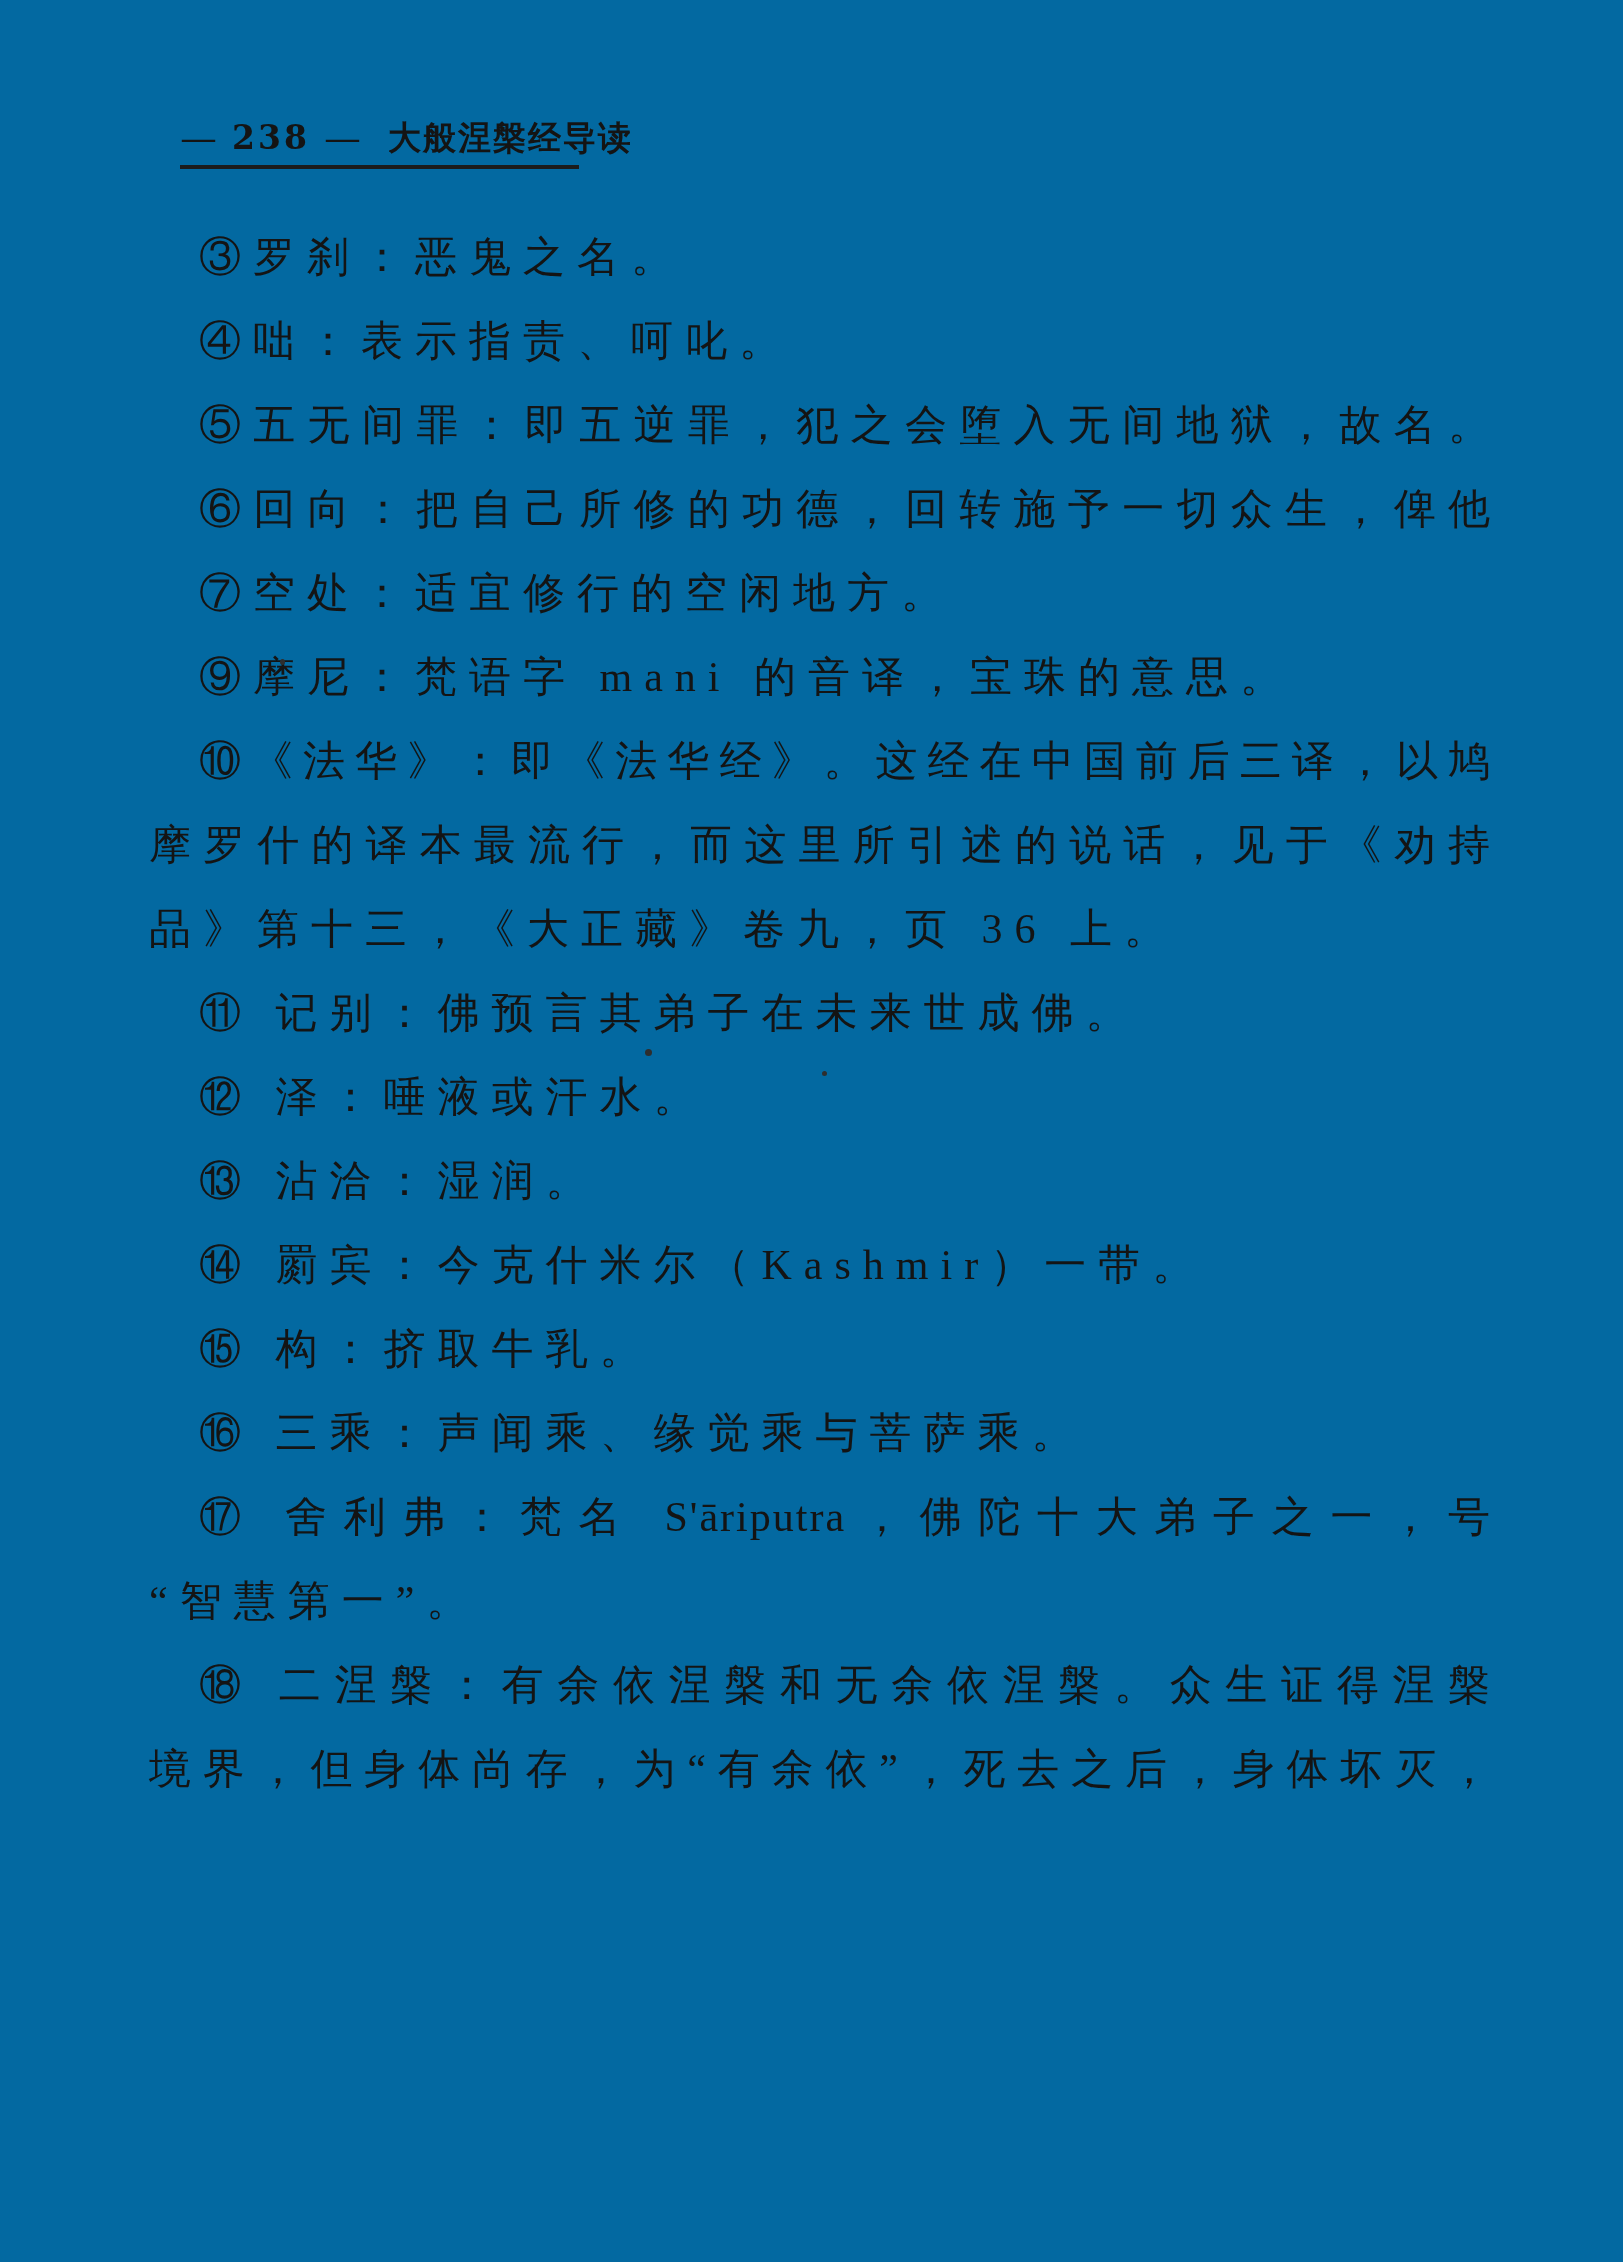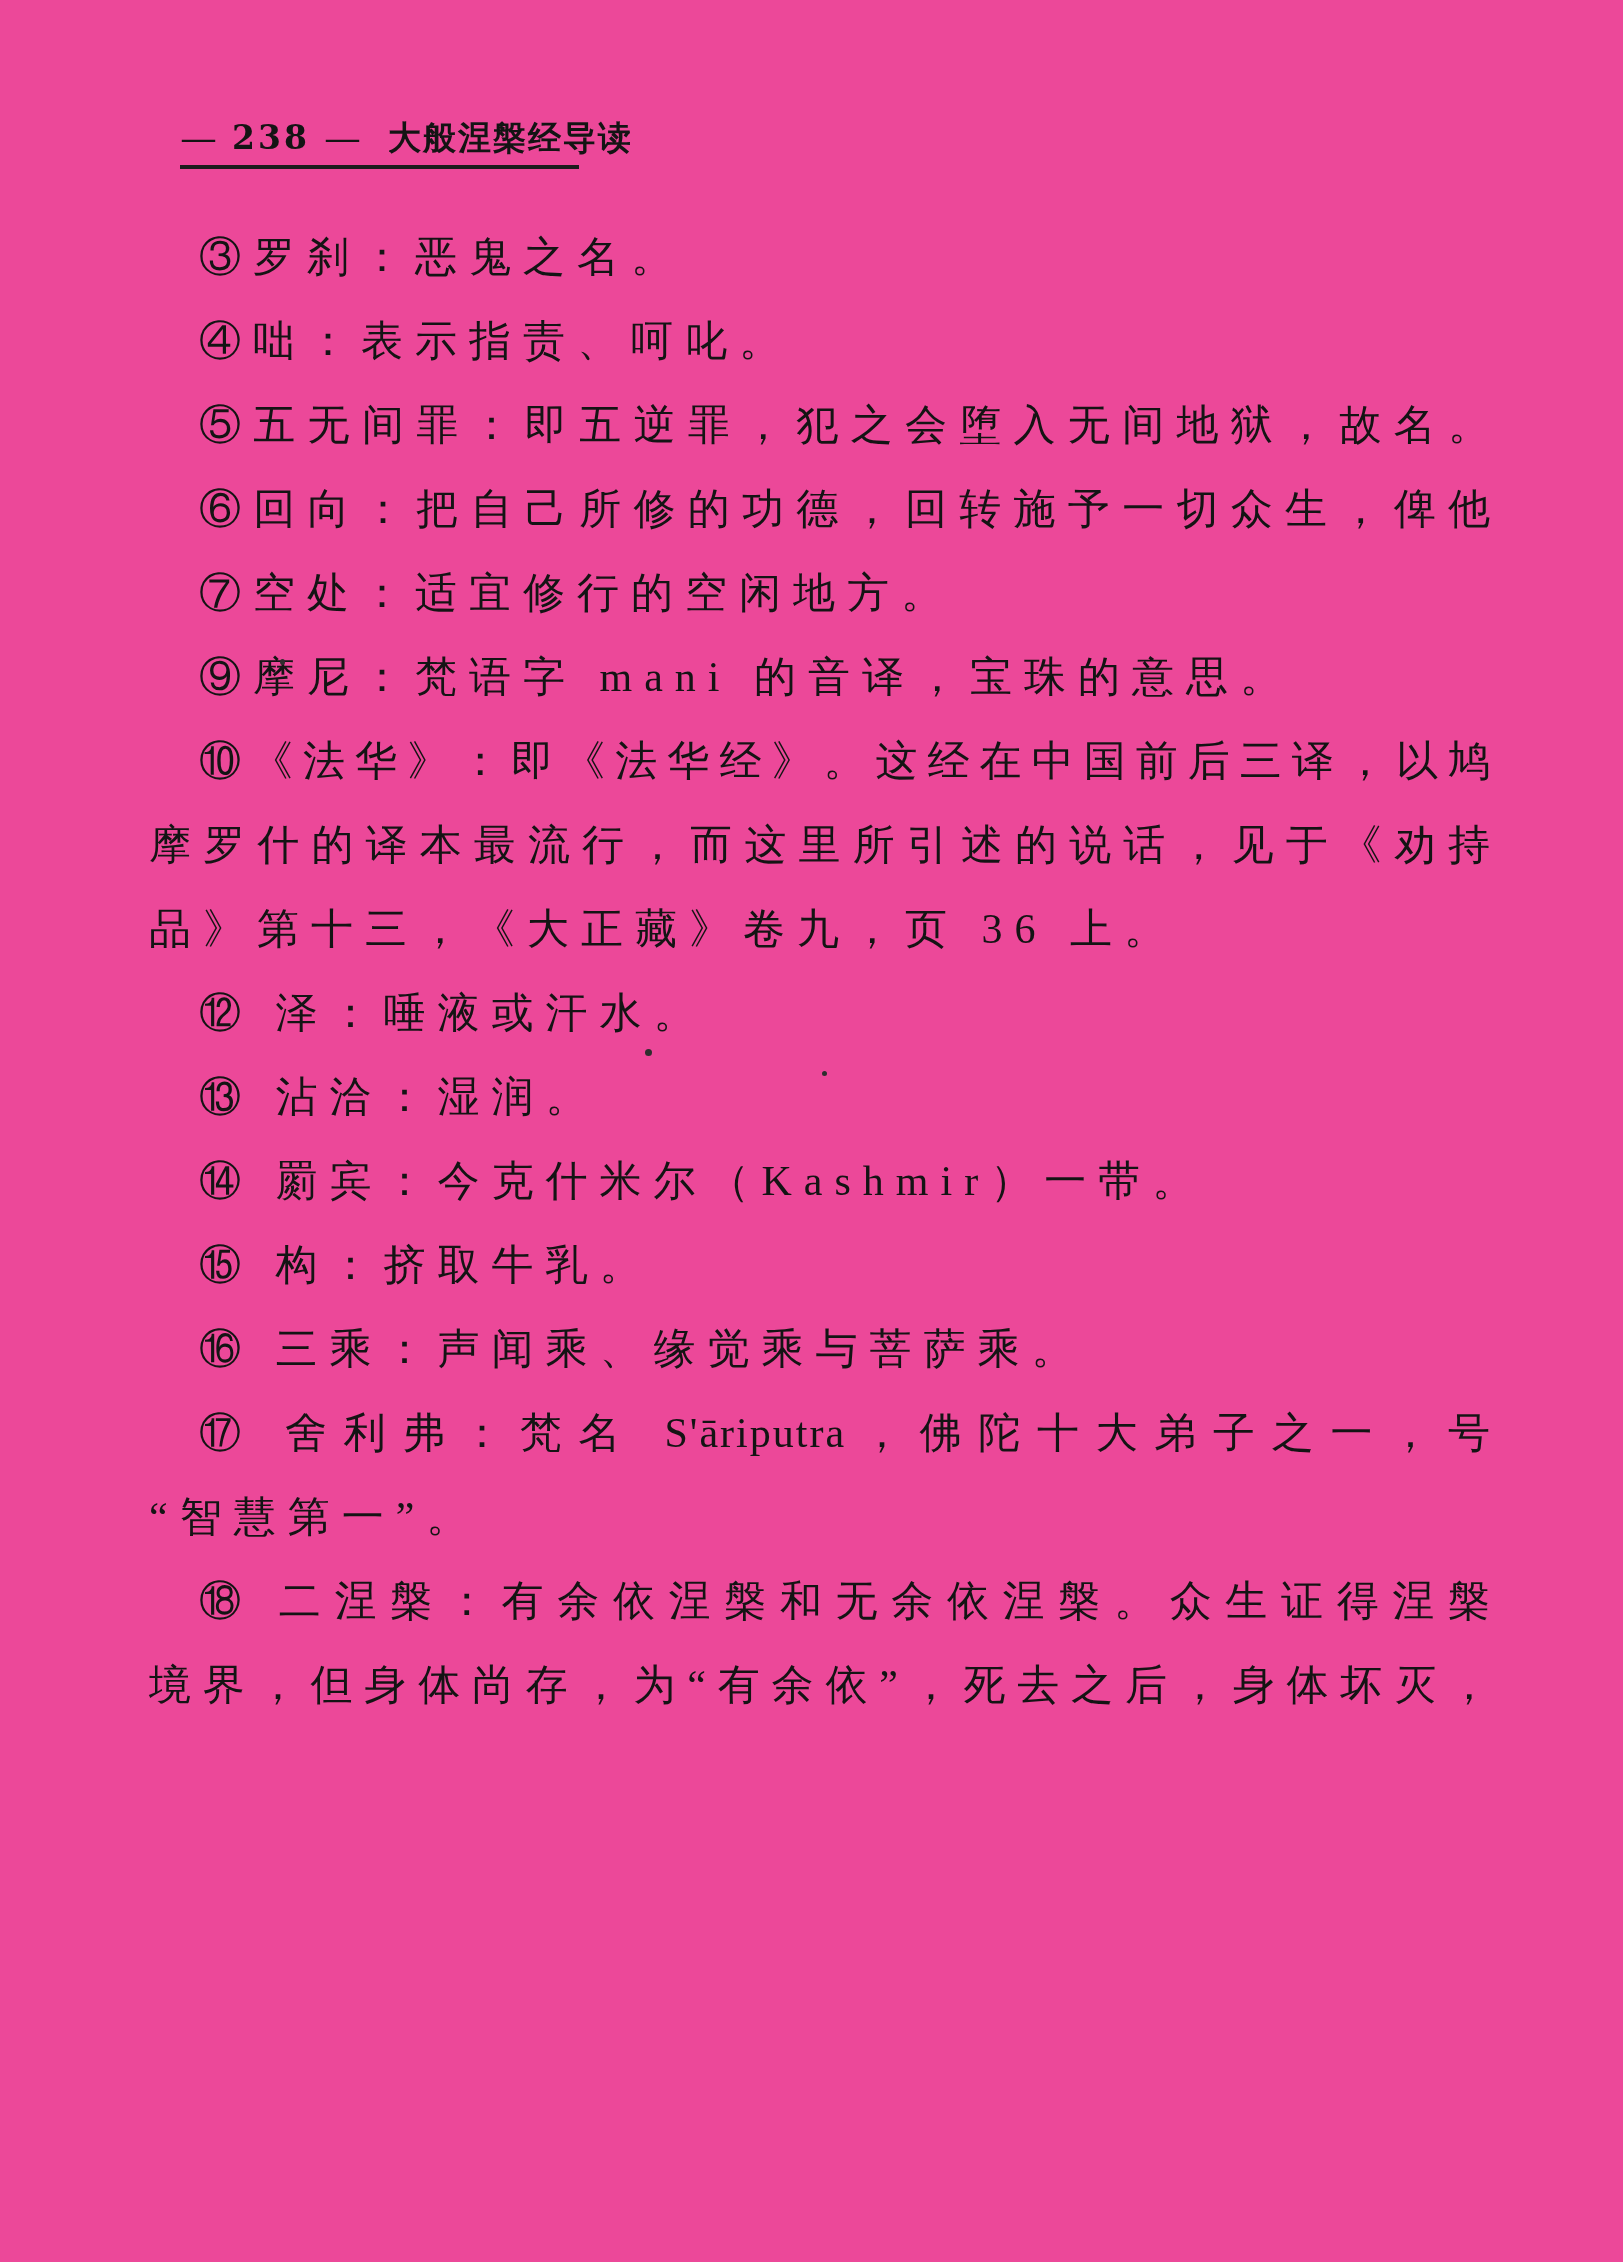--- a/index.html
+++ b/index.html
@@ -1,21 +1,21 @@
 <!DOCTYPE html>
 <html><head>
 <meta charset="utf-8">
 <style>
   html, body { margin: 0; padding: 0; background: #e8e8e8; }
   .page {
     position: relative;
     width: 1624px;
     height: 2263px;
     margin: 0 auto;
-    background: #ec4899;
+    background: #0369a1;
     color: #141414;
     font-family: "Liberation Serif", "DejaVu Serif", serif;
     overflow: hidden;
   }
   .page-header {
     position: absolute;
     top: 115px;
     left: 182px;
     font-size: 33px;
     line-height: 46px;
@@ -85,20 +85,21 @@
   <main class="body-text" id="body-lines">
       <div class="line indent">③罗刹：恶鬼之名。</div>
       <div class="line indent">④咄：表示指责、呵叱。</div>
       <div class="line indent justify">⑤五无间罪：即五逆罪，犯之会堕入无间地狱，故名。</div>
       <div class="line indent justify">⑥回向：把自己所修的功德，回转施予一切众生，俾他</div>
       <div class="line indent">⑦空处：适宜修行的空闲地方。</div>
       <div class="line indent">⑨摩尼：梵语字 mani 的音译，宝珠的意思。</div>
       <div class="line indent justify">⑩《法华》：即《法华经》。这经在中国前后三译，以鸠</div>
       <div class="line justify">摩罗什的译本最流行，而这里所引述的说话，见于《劝持</div>
       <div class="line">品》第十三，《大正藏》卷九，页 36 上。</div>
+      <div class="line indent">⑪ 记别：佛预言其弟子在未来世成佛。</div>
       <div class="line indent">⑫ 泽：唾液或汗水。</div>
       <div class="line indent">⑬ 沾洽：湿润。</div>
       <div class="line indent">⑭ 罽宾：今克什米尔（Kashmir）一带。</div>
       <div class="line indent">⑮ 构：挤取牛乳。</div>
       <div class="line indent">⑯ 三乘：声闻乘、缘觉乘与菩萨乘。</div>
       <div class="line indent justify">⑰ 舍利弗：梵名 S'āriputra，佛陀十大弟子之一，号</div>
       <div class="line">“智慧第一”。</div>
       <div class="line indent justify">⑱ 二涅槃：有余依涅槃和无余依涅槃。众生证得涅槃</div>
       <div class="line justify">境界，但身体尚存，为“有余依”，死去之后，身体坏灭，</div>
     </main>

